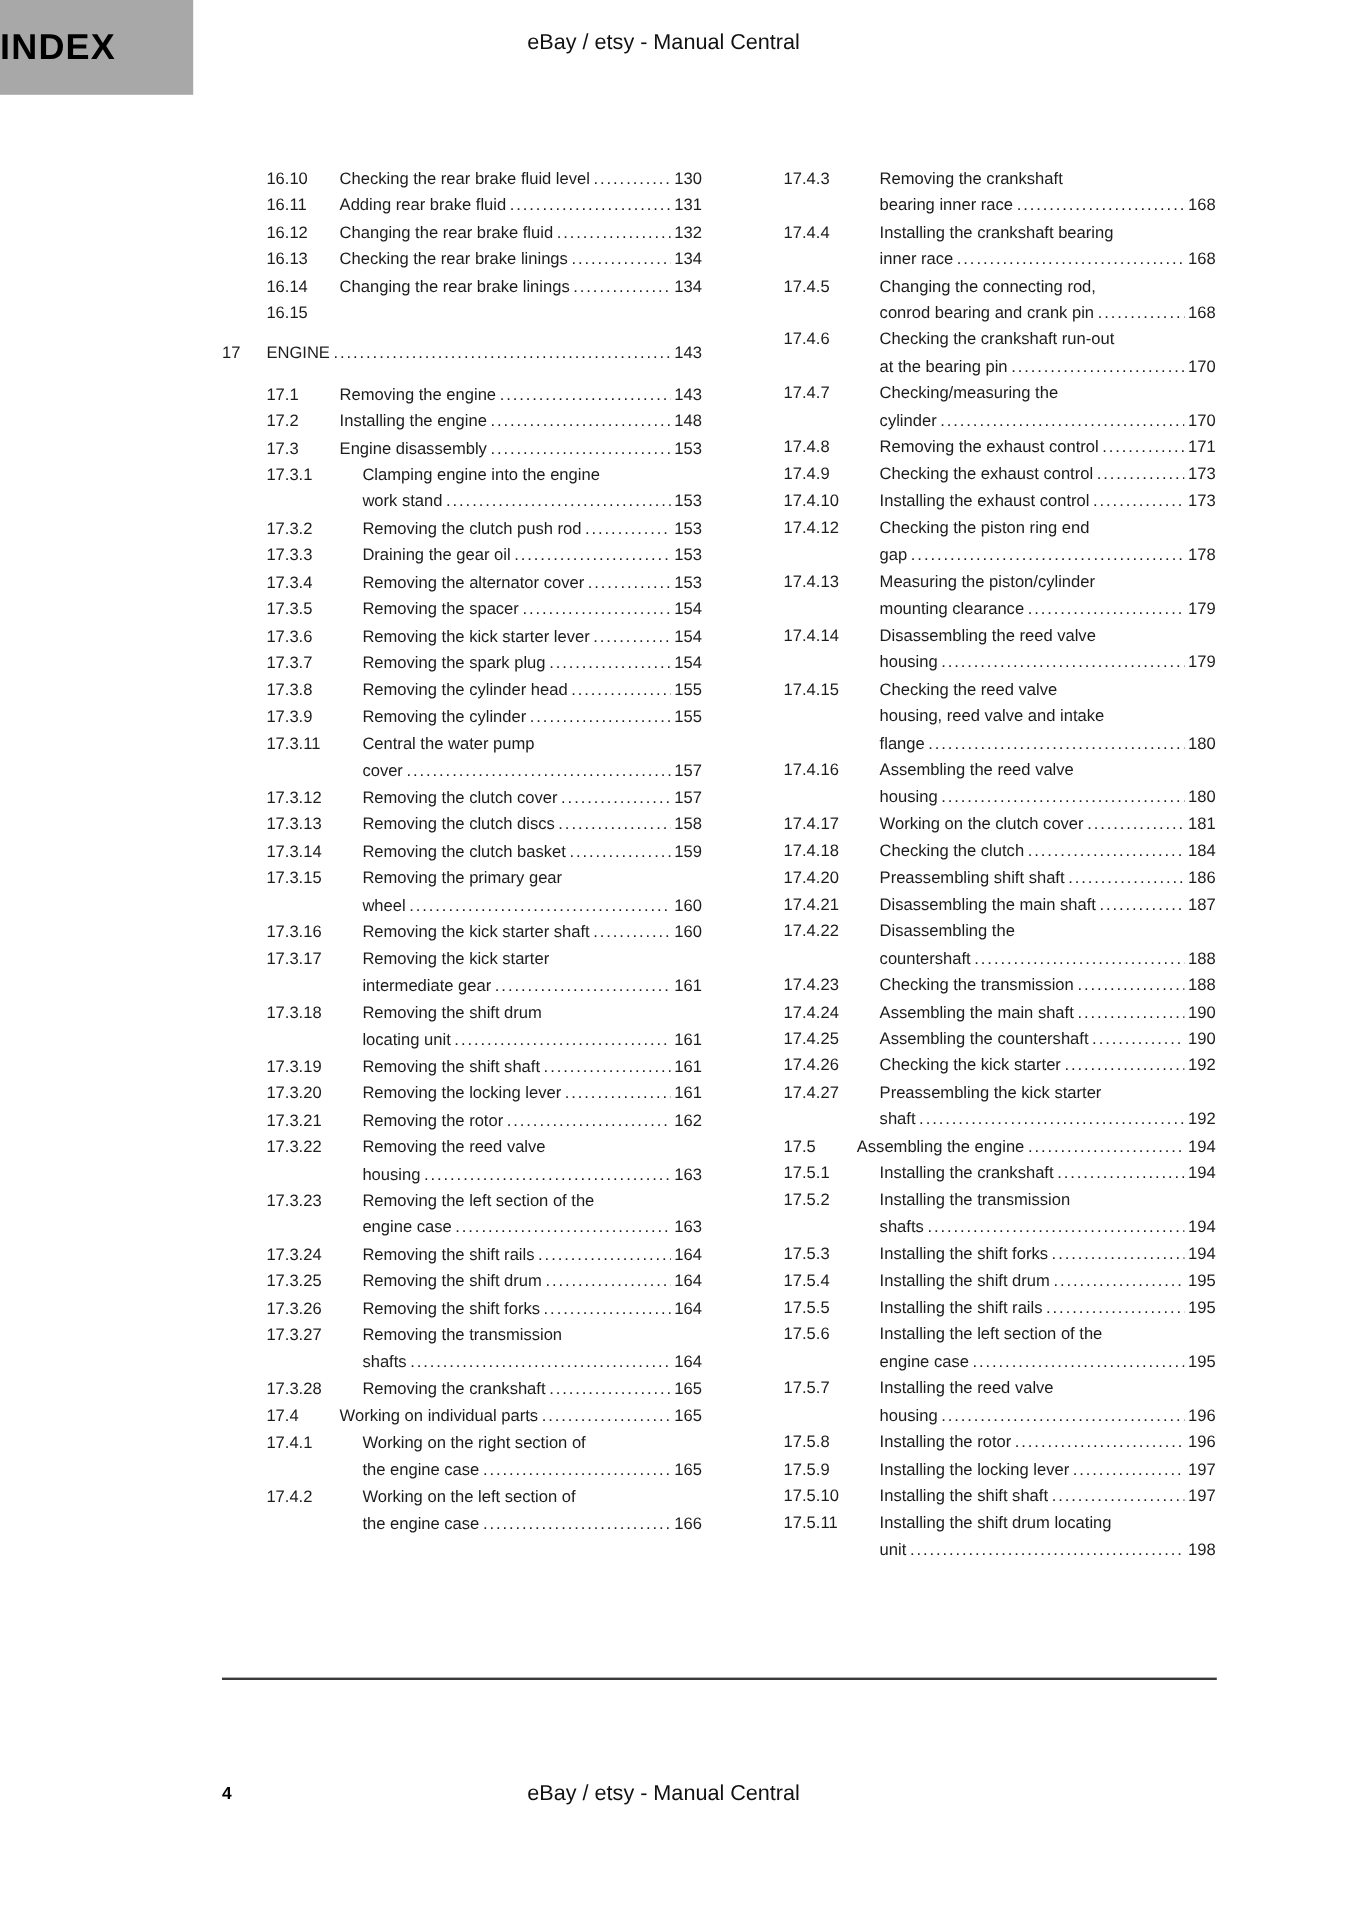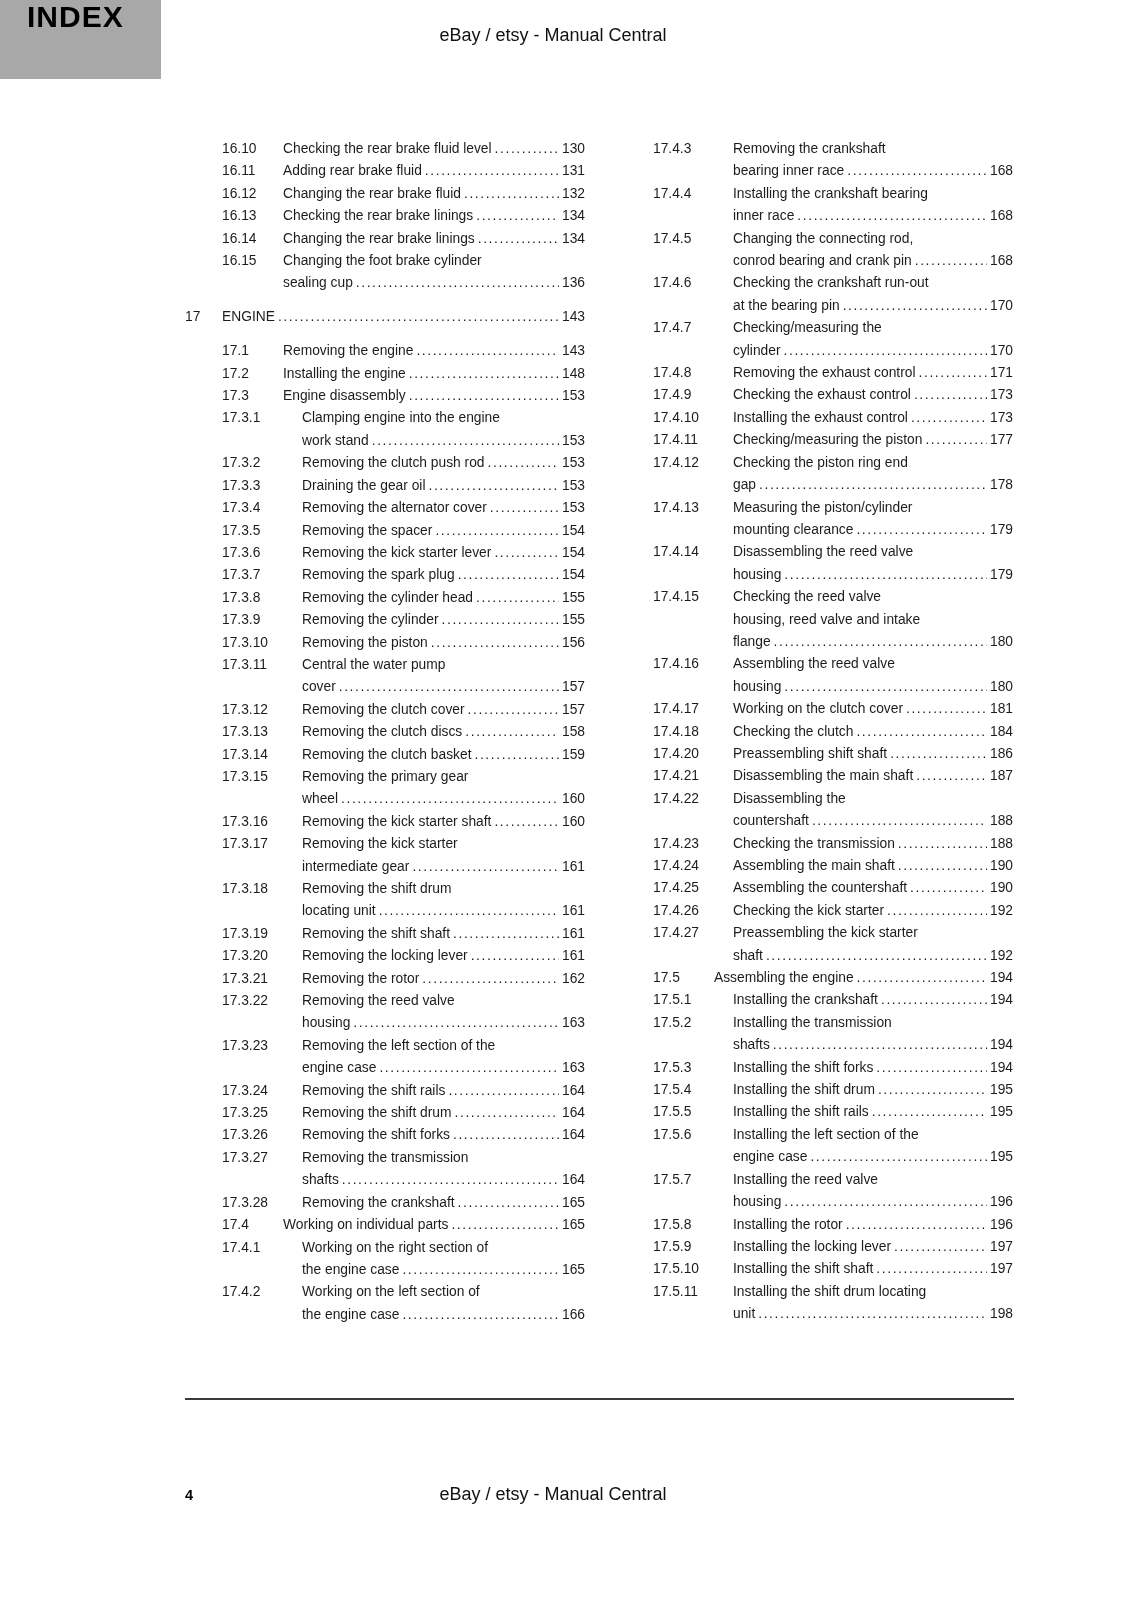--- a/index.html
+++ b/index.html
@@ -11,22 +11,21 @@
     color: #1c1c1c;
     position: relative;
     overflow: hidden;
   }
 
   
   .index-box {
     position: absolute; left: 0; top: 0;
     width: 161px; height: 79px;
     background: #a8a8a8;
-    display: flex; align-items: flex-start;
-    padding-left: 27px;
+    display: flex; align-items: center;
   }
   .index-label {
     font-size: 30px; font-weight: 700; color: #000;
     letter-spacing: 1px;
   }
   .header-title {
     position: absolute; top: 25px; left: 0; width: 1106px;
     text-align: center; font-size: 18px; color: #111;
   }
 
@@ -128,30 +127,20 @@
           <div class="text">
             <div class="line">
               <span class="title">Changing the rear brake linings</span>
               <span class="dots"></span>
               <span class="pagenum">134</span>
             </div>
           </div>
         </div>
         <div class="entry level-2">
           <span class="num">16.15</span>
-          <div class="text">
-            <div class="line">
-              <span class="title">Changing the foot brake cylinder</span>
-            </div>
-            <div class="line">
-              <span class="title">sealing cup</span>
-              <span class="dots"></span>
-              <span class="pagenum">136</span>
-            </div>
-          </div>
         </div>
         <div class="entry level-1">
           <span class="num">17</span>
           <div class="text">
             <div class="line">
               <span class="title">ENGINE</span>
               <span class="dots"></span>
               <span class="pagenum">143</span>
             </div>
           </div>
@@ -273,30 +262,20 @@
           <span class="num">17.3.9</span>
           <div class="text">
             <div class="line">
               <span class="title">Removing the cylinder</span>
               <span class="dots"></span>
               <span class="pagenum">155</span>
             </div>
           </div>
         </div>
         <div class="entry level-3">
-          <span class="num">17.3.10</span>
-          <div class="text">
-            <div class="line">
-              <span class="title">Removing the piston</span>
-              <span class="dots"></span>
-              <span class="pagenum">156</span>
-            </div>
-          </div>
-        </div>
-        <div class="entry level-3">
           <span class="num">17.3.11</span>
           <div class="text">
             <div class="line">
               <span class="title">Central the water pump</span>
             </div>
             <div class="line">
               <span class="title">cover</span>
               <span class="dots"></span>
               <span class="pagenum">157</span>
             </div>
@@ -613,30 +592,20 @@
             </div>
           </div>
         </div>
         <div class="entry level-3">
           <span class="num">17.4.10</span>
           <div class="text">
             <div class="line">
               <span class="title">Installing the exhaust control</span>
               <span class="dots"></span>
               <span class="pagenum">173</span>
-            </div>
-          </div>
-        </div>
-        <div class="entry level-3">
-          <span class="num">17.4.11</span>
-          <div class="text">
-            <div class="line">
-              <span class="title">Checking/measuring the piston</span>
-              <span class="dots"></span>
-              <span class="pagenum">177</span>
             </div>
           </div>
         </div>
         <div class="entry level-3">
           <span class="num">17.4.12</span>
           <div class="text">
             <div class="line">
               <span class="title">Checking the piston ring end</span>
             </div>
             <div class="line">

